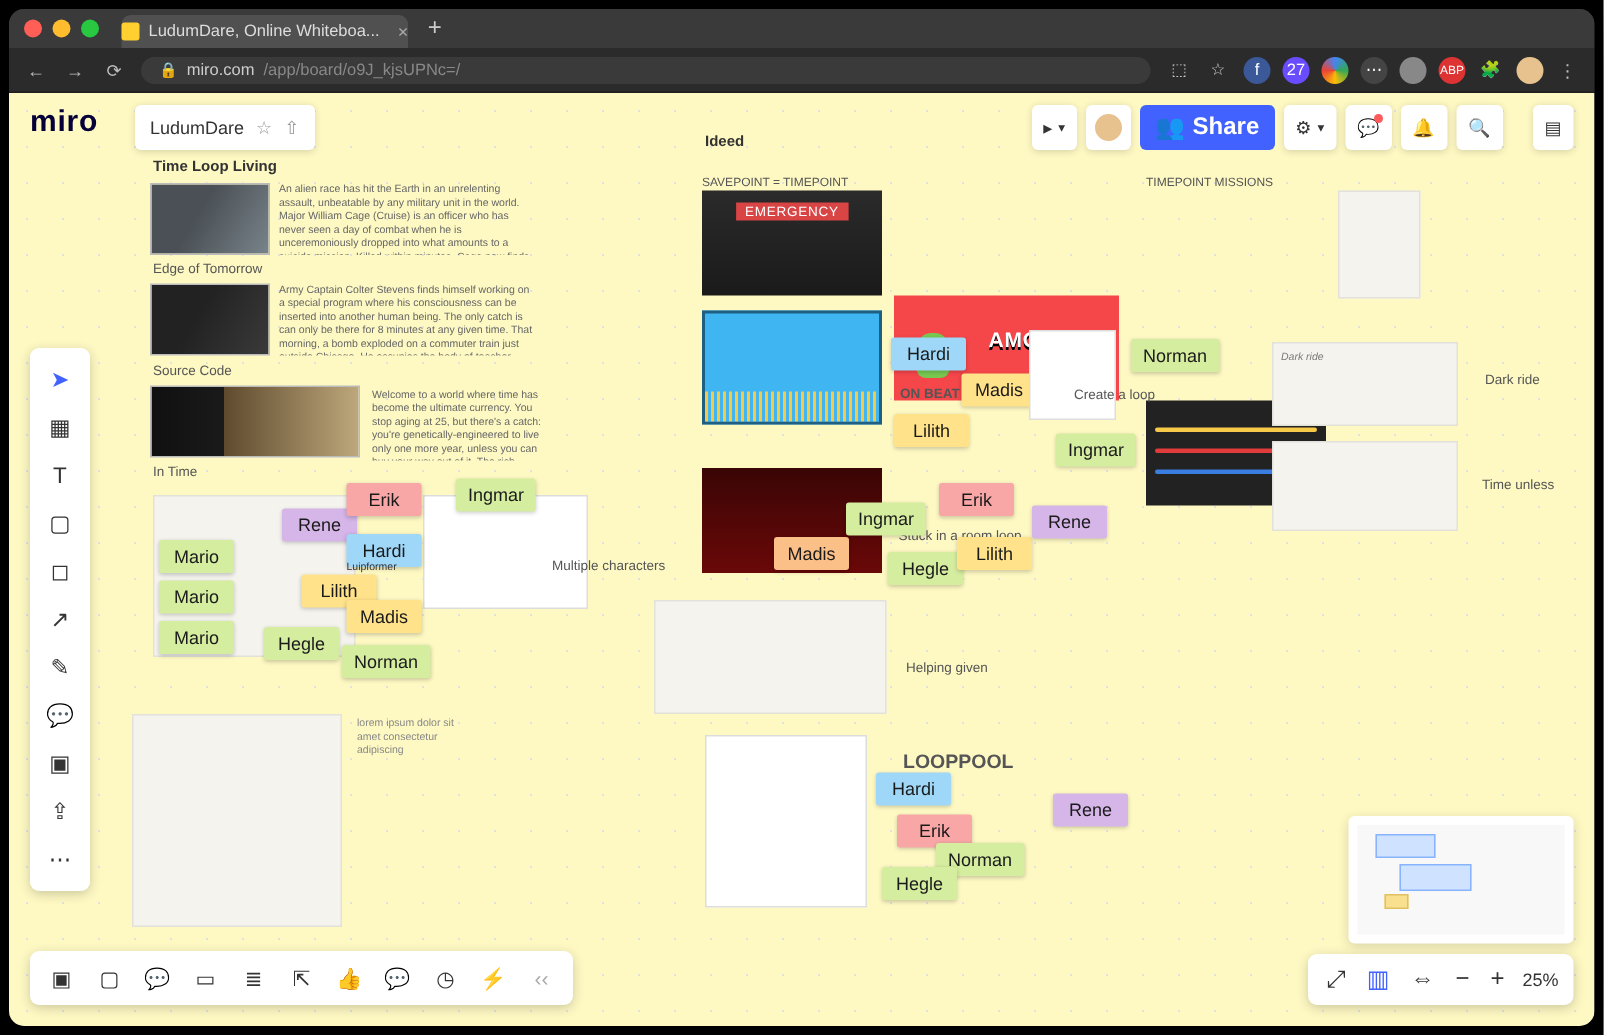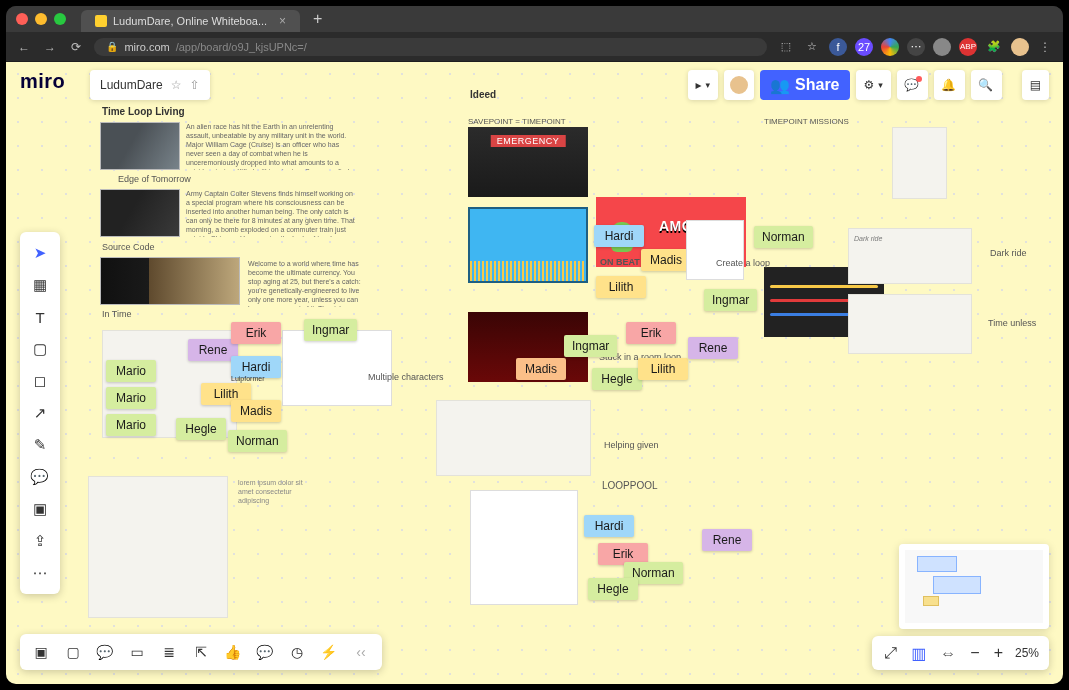--- a/index.html
+++ b/index.html
@@ -5,21 +5,21 @@
 * { margin: 0; padding: 0; box-sizing: border-box; }
 body { font-family: -apple-system, BlinkMacSystemFont, "Segoe UI", Helvetica, Arial, sans-serif; background: #000; overflow: hidden; width: 1069px; height: 690px; }
 
 
 .window { position: absolute; inset: 6px; background: #2b2b2b; border-radius: 10px; overflow: hidden; box-shadow: 0 10px 40px rgba(0,0,0,0.5); }
 .titlebar { height: 26px; background: #3a3a3a; display: flex; align-items: center; padding: 0 10px; gap: 7px; }
 .traffic { width: 12px; height: 12px; border-radius: 50%; }
 .t-red { background: #ff5f57; }
 .t-yellow { background: #febc2e; }
 .t-green { background: #28c840; }
-.tab { margin-left: 8px; background: #505050; padding: 4px 14px; border-radius: 6px 6px 0 0; display: flex; align-items: center; gap: 6px; color: #ddd; font-size: 11px; height: 22px; margin-top: 4px; }
+.tab { margin-left: 8px; background: #505050; padding: 4px 0; border-radius: 6px 6px 0 0; display: flex; align-items: center; gap: 6px; color: #ddd; font-size: 11px; height: 22px; margin-top: 4px; }
 .fav { width: 12px; height: 12px; background: #ffd02f; border-radius: 2px; }
 .tab-x { color: #aaa; margin-left: 6px; font-size: 12px; }
 .plus { color: #ccc; margin-left: 6px; font-size: 16px; }
 .addr { height: 30px; background: #2b2b2b; display: flex; align-items: center; padding: 0 10px; gap: 10px; color: #ccc; font-size: 12px; border-bottom: 1px solid #1e1e1e; }
 .nav-ico { width: 16px; height: 16px; display: inline-flex; align-items: center; justify-content: center; color: #bbb; }
 .url { flex: 1; background: #3a3a3a; border-radius: 14px; padding: 3px 12px; display: flex; align-items: center; gap: 6px; font-size: 11px; }
 .lock { font-size: 10px; }
 .addr-right { display: flex; gap: 8px; align-items: center; }
 .addr-ico { width: 18px; height: 18px; border-radius: 50%; display: inline-flex; align-items: center; justify-content: center; font-size: 11px; }
 
@@ -203,21 +203,21 @@
       <span class="z-btn">⇔</span>
       <span class="z-btn">−</span>
       <span class="z-btn">+</span>
       <span>25%</span>
     </div>
 
     <div class="obj label-b" style="left:96px; top:44px">Time Loop Living</div>
 
     <div class="obj img-ph img-mov1" style="left:94px; top:60px; width:80px; height:48px"></div>
     <div class="obj tiny" style="left:180px; top:60px; width:170px; height:48px; overflow:hidden">An alien race has hit the Earth in an unrelenting assault, unbeatable by any military unit in the world. Major William Cage (Cruise) is an officer who has never seen a day of combat when he is unceremoniously dropped into what amounts to a suicide mission. Killed within minutes, Cage now finds himself inexplicably thrown into a time loop-forcing him to live out the same brutal combat over and over, fighting and dying again... and again. But with each battle, Cage becomes able to engage the adversaries with increasing skill, alongside Special Forces warrior Rita Vrataski (Blunt). And, as Cage and Vrataski take the fight to the aliens, each repeated encounter gets them one step closer to defeating the enemy!</div>
-    <div class="obj label" style="left:112px; top:112px">Edge of Tomorrow</div>
+    <div class="obj label" style="left:96px; top:112px">Edge of Tomorrow</div>
 
     <div class="obj img-ph img-mov2" style="left:94px; top:127px; width:80px; height:48px"></div>
     <div class="obj tiny" style="left:180px; top:127px; width:170px; height:48px; overflow:hidden">Army Captain Colter Stevens finds himself working on a special program where his consciousness can be inserted into another human being. The only catch is can only be there for 8 minutes at any given time. That morning, a bomb exploded on a commuter train just outside Chicago. He occupies the body of teacher going to work on that train and is confused as to what he is doing or why he is there as his last memory is flying his helicopter on a combat mission in Afghanistan.</div>
     <div class="obj label" style="left:96px; top:180px">Source Code</div>
 
     <div class="obj img-ph img-mov3" style="left:94px; top:195px; width:140px; height:48px"></div>
     <div class="obj tiny" style="left:242px; top:197px; width:115px; height:48px; overflow:hidden">Welcome to a world where time has become the ultimate currency. You stop aging at 25, but there's a catch: you're genetically-engineered to live only one more year, unless you can buy your way out of it. The rich "earn" decades at a time (remaining at age 25), becoming essentially immortal, while the rest beg, borrow or steal enough hours to make it through the day. When a man from the wrong side of the tracks is falsely accused of murder, he is forced to go on the run with a beautiful hostage. Living minute to minute, the duo's love becomes a powerful tool in their war against the system.</div>
     <div class="obj label" style="left:96px; top:247px">In Time</div>
 
     <div class="obj img-paper" style="left:96px; top:268px; width:135px; height:108px"></div>
@@ -273,21 +273,21 @@
     <div class="obj sticky s-green" style="left:558px; top:273px">Ingmar</div>
     <div class="obj sticky s-green" style="left:586px; top:306px">Hegle</div>
     <div class="obj sticky s-red" style="left:620px; top:260px">Erik</div>
     <div class="obj sticky s-yellow" style="left:632px; top:296px">Lilith</div>
     <div class="obj sticky s-purple" style="left:682px; top:275px">Rene</div>
 
     <div class="obj img-paper" style="left:430px; top:338px; width:155px; height:76px"></div>
     <div class="obj label" style="left:598px; top:378px">Helping given</div>
 
     <div class="obj img-sketch" style="left:464px; top:428px; width:108px; height:115px"></div>
-    <div class="obj label" style="left:596px; top:418px; font-size:10px; font-weight:400">LOOPPOOL</div>
+    <div class="obj label" style="left:596px; top:438px; font-size:13px; font-weight:700">LOOPPOOL</div>
     <div class="obj sticky s-blue" style="left:578px; top:453px">Hardi</div>
     <div class="obj sticky s-red" style="left:592px; top:481px">Erik</div>
     <div class="obj sticky s-green" style="left:618px; top:500px">Norman</div>
     <div class="obj sticky s-green" style="left:582px; top:516px">Hegle</div>
     <div class="obj sticky s-purple" style="left:696px; top:467px">Rene</div>
 
     <div class="obj img-paper" style="left:842px; top:166px; width:124px; height:56px"></div>
     <div class="obj tiny" style="left:848px; top:172px; color:#7a7a7a; font-style:italic">Dark ride</div>
     <div class="obj label" style="left:984px; top:186px">Dark ride</div>
 

